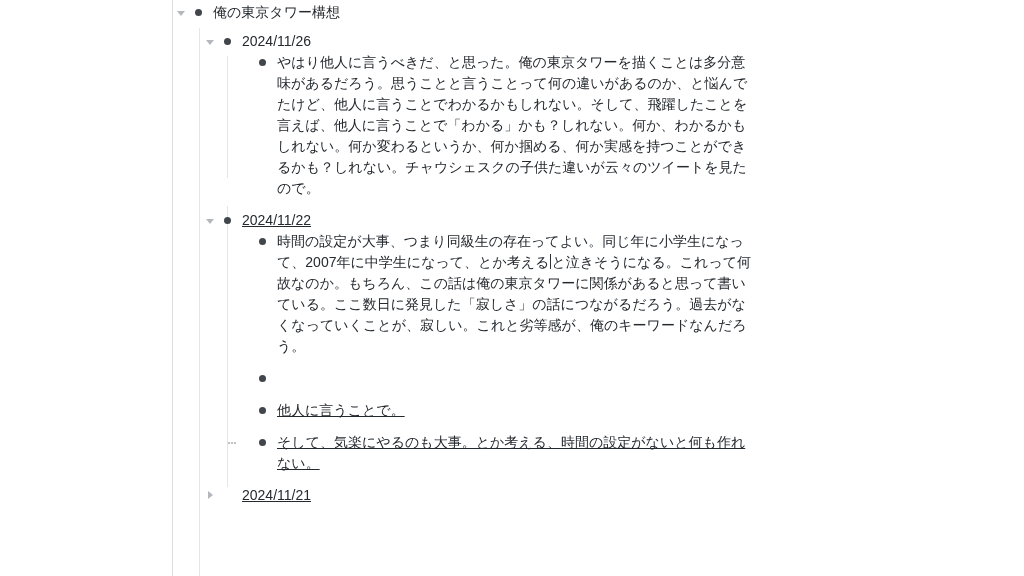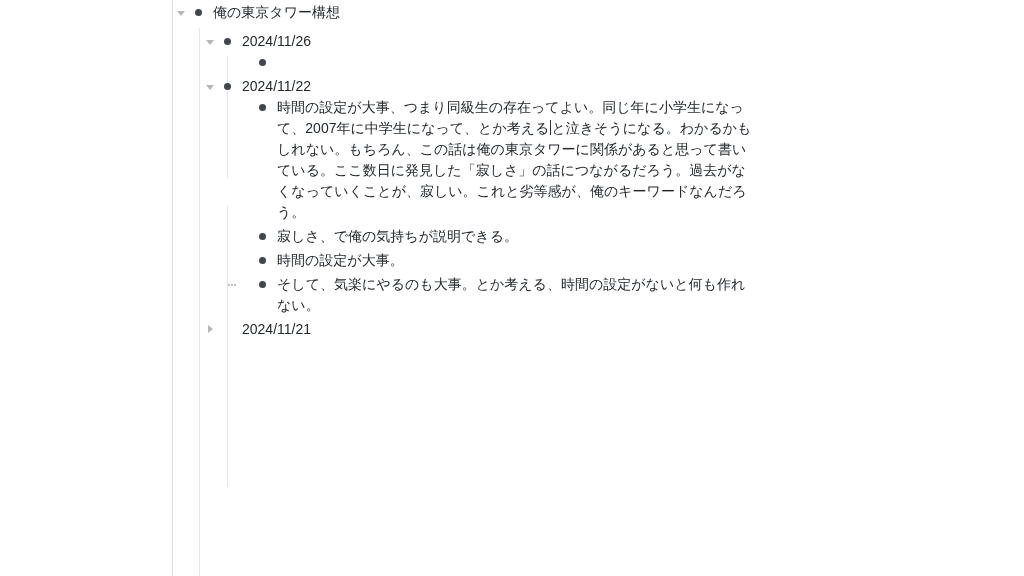--- a/index.html
+++ b/index.html
@@ -18,21 +18,21 @@
   .guide { position: absolute; width: 1px; background: #e4e6e8; z-index: 0; }
   .guide-root { left: 199px; top: 28px; height: 548px; }
   .guide-d26  { left: 227px; top: 56px; height: 122px; }
   .guide-d22  { left: 227px; top: 206px; height: 281px; }
 
   .row { position: relative; z-index: 1; display: flex; align-items: flex-start; line-height: 21px; }
   .lvl0 { padding-left: 175px; }
   .lvl1 { padding-left: 204px; text-align: right; }
   .lvl2 { padding-left: 239px; }
   .mt8 { margin-top: 8px; }
-  .mt3 { margin-top: 3px; }
+  .mt3 { margin-top: 11px; text-decoration: underline; }
 
   .tri-slot { position: relative; width: 12px; height: 21px; flex: none; cursor: pointer; }
   .tri-down::after {
     content: ""; position: absolute; left: 2px; top: 9px;
     border-left: 4px solid transparent; border-right: 4px solid transparent;
     border-top: 5px solid #b4b8bc;
   }
   .tri-right::after {
     content: ""; position: absolute; left: 4px; top: 6px;
     border-top: 4px solid transparent; border-bottom: 4px solid transparent;
@@ -87,53 +87,53 @@
           <i class="dot"></i>
         </span>
       <div class="txt">2024/11/26</div>
     </div>
 
     <div class="row lvl2">
       <span class="tri-slot tri-empty"></span>
       <span class="bullet-slot">
           <i class="dot"></i>
         </span>
+      <div class="txt wrap">やはり他人に言うべきだ、と思った。俺の東京タワーを描くことは多分意味があるだろう。思うことと言うことって何の違いがあるのか、と悩んでたけど、他人に言うことでわかるかもしれない。そして、飛躍したことを言えば、他人に言うことで「わかる」かも？しれない。何か、わかるかもしれない。何か変わるというか、何か掴める、何か実感を持つことができるかも？しれない。チャウシェスクの子供た違いが云々のツイートを見たので。</div>
     </div>
 
     <div class="row lvl1 mt3">
       <span class="tri-slot tri-down"></span>
       <span class="bullet-slot">
           <i class="dot"></i>
         </span>
       <div class="txt">2024/11/22</div>
     </div>
 
     <div class="row lvl2">
       <span class="tri-slot tri-empty"></span>
       <span class="bullet-slot">
           <i class="dot"></i>
         </span>
-      <div class="txt wrap"><span>時間の設定が大事、つまり同級生の存在ってよい。同じ年に小学生になって、2007年に中学生になって、とか考える</span><span class="caret"></span><span>と泣きそうになる。わかるかもしれない。もちろん、この話は俺の東京タワーに関係があると思って書いている。ここ数日に発見した「寂しさ」の話につながるだろう。過去がなくなっていくことが、寂しい。これと劣等感が、俺のキーワードなんだろう。</span></div>
+      <div class="txt wrap"><span>時間の設定が大事、つまり同級生の存在ってよい。同じ年に小学生になって、2007年に中学生になって、とか考える</span><span class="caret"></span><span>と泣きそうになる。これって何故なのか。もちろん、この話は俺の東京タワーに関係があると思って書いている。ここ数日に発見した「寂しさ」の話につながるだろう。過去がなくなっていくことが、寂しい。これと劣等感が、俺のキーワードなんだろう。</span></div>
     </div>
 
     <div class="row lvl2 mt3">
       <span class="tri-slot tri-empty"></span>
       <span class="bullet-slot">
           <i class="dot"></i>
         </span>
-      <div class="txt wrap">寂しさ、で俺の気持ちが説明できる。</div>
     </div>
 
 
     <div class="row lvl2 mt3">
       <span class="tri-slot tri-empty"></span>
       <span class="bullet-slot">
           <i class="dot"></i>
         </span>
-      <div class="txt wrap">時間の設定が大事。</div>
+      <div class="txt wrap">他人に言うことで。</div>
     </div>
 
     <div class="row lvl2 mt3">
       <span class="tri-slot tri-empty handle-anchor">
         <span class="handle">
             <i></i>
             <i></i>
             <i></i>
           </span>
       </span>

